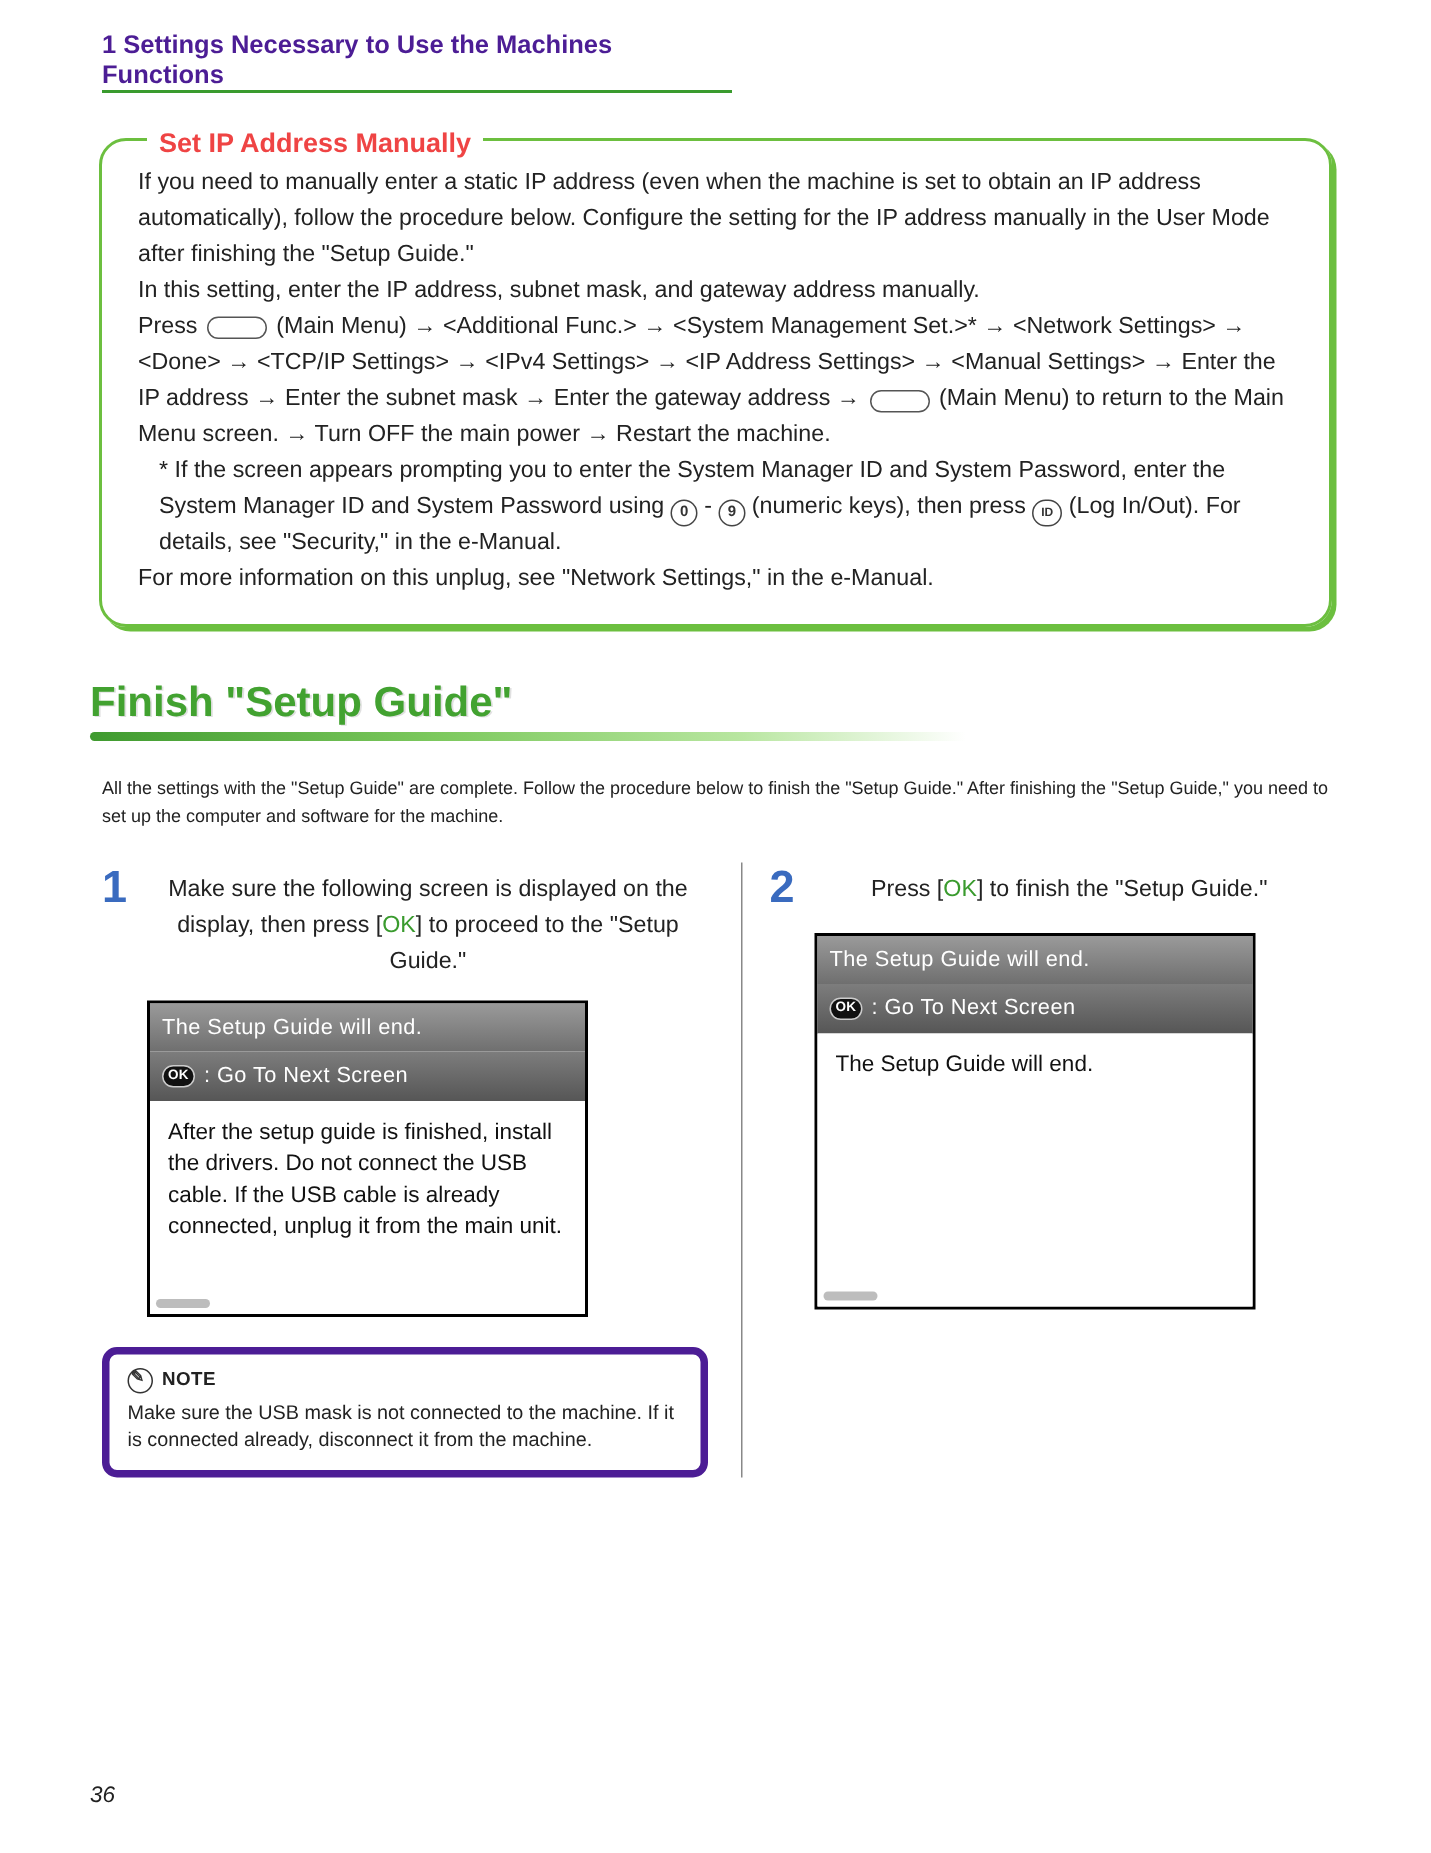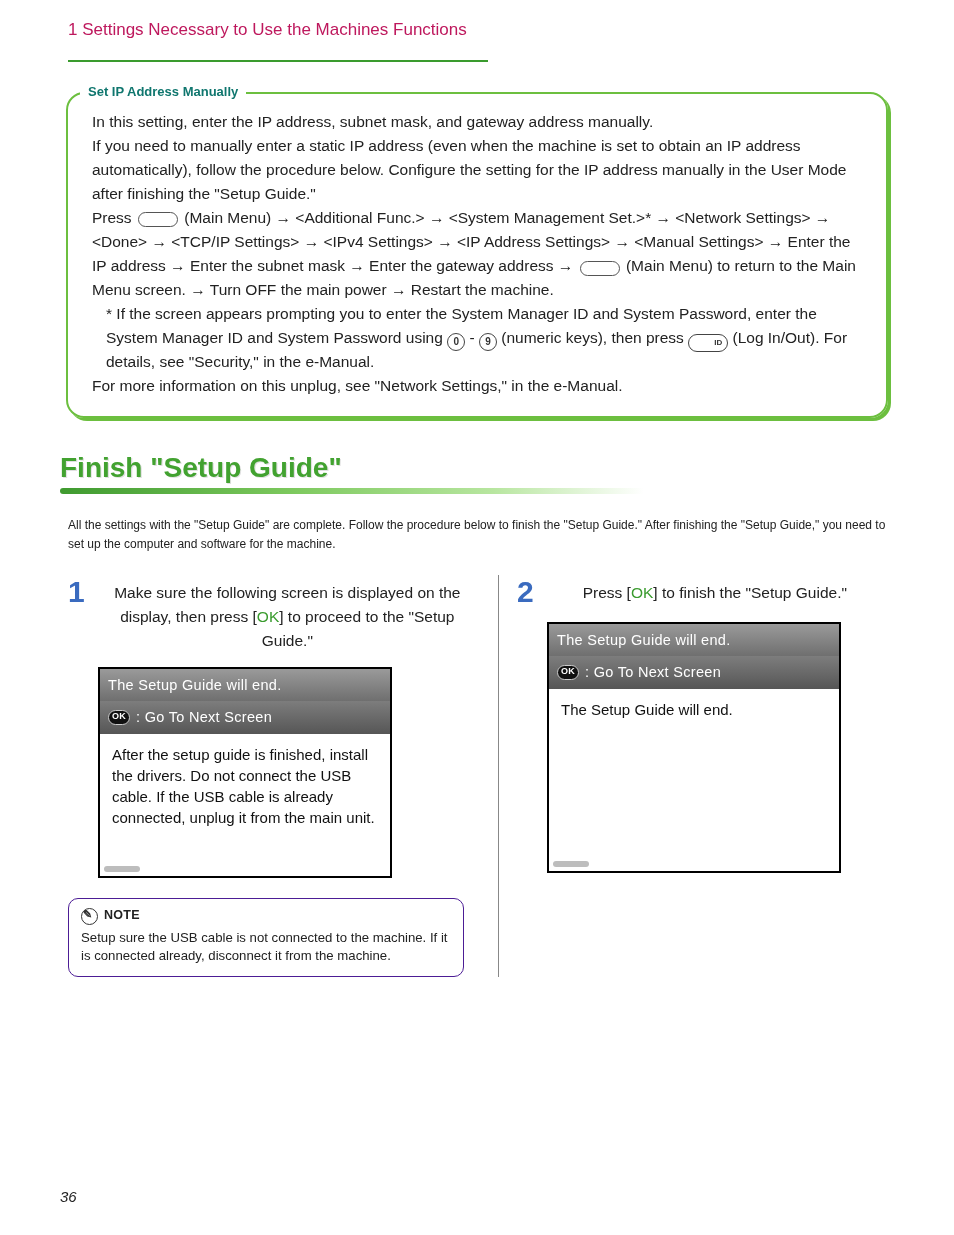--- a/index.html
+++ b/index.html
@@ -10,48 +10,48 @@
     color: #222;
     width: 954px;
   }
   .page {
     padding: 20px 60px 40px 60px;
     box-sizing: border-box;
     min-height: 1235px;
     position: relative;
   }
   .chapter-head {
-    color: #be185d;
-    font-weight: 400;
+    color: #4c1d95;
+    font-weight: 700;
     font-size: 17px;
     border-bottom: 2px solid #3a9b2e;
-    padding-bottom: 20px;
+    padding-bottom: 0;
     margin-bottom: 30px;
     margin-left: 8px;
     width: 420px;
   }
   .callout {
     border: 2px solid #6cbf3f;
     border-radius: 18px;
     box-shadow: 3px 3px 0 #6cbf3f;
     padding: 16px 24px 18px 24px;
     margin: 0 6px 34px 6px;
     position: relative;
     font-size: 15.5px;
     line-height: 1.55;
   }
   .callout-title {
     position: absolute;
     top: -12px;
-    left: 12px;
+    left: 30px;
     background: #fff;
     padding: 0 8px;
     font-weight: 800;
-    font-size: 13px;
-    color: #0f766e;
+    font-size: 18px;
+    color: #ef4444;
   }
   .pill-btn {
     display: inline-block;
     vertical-align: middle;
     border: 1.5px solid #555;
     border-radius: 999px;
     width: 38px;
     height: 13px;
     margin: 0 2px;
     position: relative;
@@ -170,23 +170,23 @@
   .lcd .scroll-nub {
     position: absolute;
     left: 4px;
     bottom: 4px;
     width: 36px;
     height: 6px;
     background: #bdbdbd;
     border-radius: 3px;
   }
   .note-box {
-    border: 1px solid #4c1d95;
+    border: 5px solid #4c1d95;
     border-radius: 10px;
-    margin: 20px 16px 0 0;
+    margin: 20px 4px 0 0;
     padding: 8px 12px 10px 12px;
     width: 370px;
     font-size: 13.2px;
     line-height: 1.4;
   }
   .note-head {
     font-weight: 800;
     font-size: 12.5px;
     letter-spacing: .3px;
     display: flex;
@@ -221,32 +221,32 @@
 </head>
 <body>
 
 <div class="page">
 
   <div class="chapter-head">1 Settings Necessary to Use the Machines Functions</div>
 
   <div class="callout">
     <div class="callout-title">Set IP Address Manually</div>
 
+    <div>If you need to manually enter a static IP address (even when the machine is set to obtain an IP address automatically), follow the procedure below. Configure the setting for the IP address manually in the User Mode after finishing the "Setup Guide."</div>
     <div>In this setting, enter the IP address, subnet mask, and gateway address manually.</div>
-    <div>If you need to manually enter a static IP address (even when the machine is set to obtain an IP address automatically), follow the procedure below. Configure the setting for the IP address manually in the User Mode after finishing the "Setup Guide."</div>
 
     <div>
       <span>Press </span><span class="pill-btn"></span><span> (Main Menu) → &lt;Additional Func.&gt; → &lt;System Management Set.&gt;* → &lt;Network Settings&gt; → &lt;Done&gt; → &lt;TCP/IP Settings&gt; → &lt;IPv4 Settings&gt; → &lt;IP Address Settings&gt; → &lt;Manual Settings&gt; → Enter the IP address → Enter the subnet mask → Enter the gateway address → </span><span class="pill-btn"></span><span> (Main Menu) to return to the Main Menu screen. → Turn OFF the main power → Restart the machine.</span>
     </div>
 
     <div class="footnote-block">
       <span>* If the screen appears prompting you to enter the System Manager ID and System Password, enter the System Manager ID and System Password using </span>
       <span class="circ-key">0</span>
       -
-      <span class="circ-key">9</span><span> (numeric keys), then press </span><span class="circ-key" style="font-size:8px;width:18px;padding-left:20px;">ID</span><span> (Log In/Out). For details, see "Security," in the e-Manual.</span>
+      <span class="circ-key">9</span><span> (numeric keys), then press </span><span class="circ-key" style="font-size:8px;width:18px;">ID</span><span> (Log In/Out). For details, see "Security," in the e-Manual.</span>
     </div>
 
     <div>For more information on this unplug, see "Network Settings," in the e-Manual.</div>
   </div>
 
   <div class="section-title">Finish "Setup Guide"</div>
   <div class="section-rule"></div>
 
   <div class="intro-p">All the settings with the "Setup Guide" are complete. Follow the procedure below to finish the "Setup Guide." After finishing the "Setup Guide," you need to set up the computer and software for the machine.</div>
 
@@ -270,21 +270,21 @@
           <span>After the setup guide is finished, install the drivers. Do not connect the USB cable. If the USB cable is already connected, unplug it from the main unit.</span>
           <div class="scroll-nub"></div>
         </div>
       </div>
 
       <div class="note-box">
         <div class="note-head">
           <span class="pencil-icon"></span>
           <span>NOTE</span>
         </div>
-        <div>Setup sure the USB cable is not connected to the machine. If it is connected already, disconnect it from the machine.</div>
+        <div>Make sure the USB mask is not connected to the machine. If it is connected already, disconnect it from the machine.</div>
       </div>
     </div>
 
     <div class="col right">
       <div>
         <span class="step-num">2</span>
         <span class="step-text">
           <span>Press [</span><span class="ok-green">OK</span><span>] to finish the "Setup Guide."</span>
         </span>
       </div>

